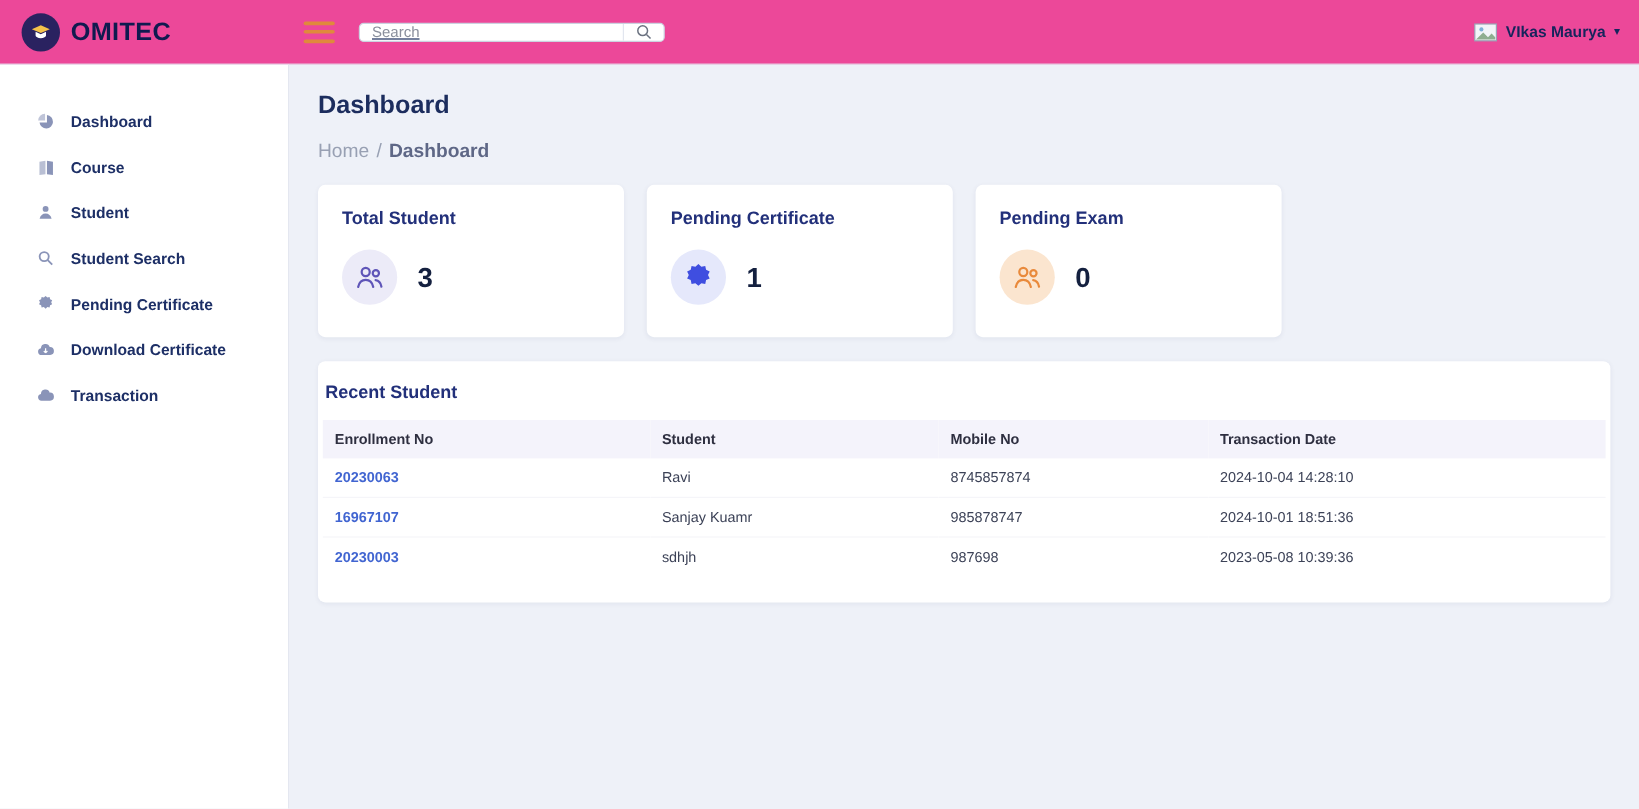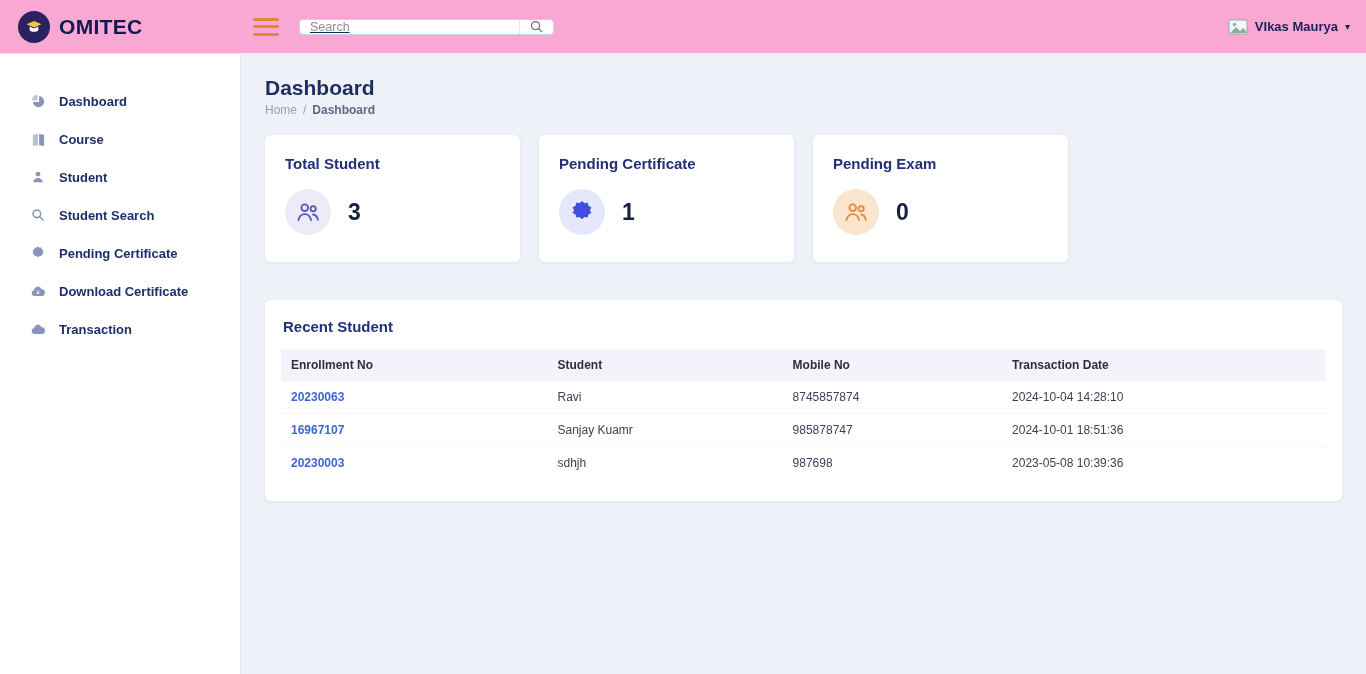--- a/index.html
+++ b/index.html
@@ -1,20 +1,20 @@
 <!DOCTYPE html>
 <html><head>
 <meta charset="utf-8">
 <style>
   * { margin:0; padding:0; box-sizing:border-box; }
   html,body { width:1366px; height:674px; overflow:hidden; }
   body { font-family:"Liberation Sans","DejaVu Sans",sans-serif; background:#eef1f8; color:#1c2d5e; }
 
   
-  .topbar { height:54px; background:#f9a8d4; border-bottom:1px solid #e7eaf3; display:flex; align-items:center; }
+  .topbar { height:54px; background:#ec4899; border-bottom:1px solid #e7eaf3; display:flex; align-items:center; }
   .brand { width:241px; flex:0 0 241px; display:flex; align-items:center; gap:9px; padding-left:18px; }
   .logo-circle { width:32px; height:32px; border-radius:50%; background:#2a2260; display:flex; align-items:center; justify-content:center; flex:0 0 32px; }
   .brand-name { font-size:21px; font-weight:800; color:#101a4f; letter-spacing:.3px; }
   .hamburger { margin-left:12px; width:26px; height:20px; display:flex; flex-direction:column; justify-content:space-between; cursor:pointer; background:none; border:none; padding:1px 0; }
   .hamburger span { display:block; height:3px; border-radius:2px; background:#e0893c; }
   .search-box { margin-left:20px; width:255px; height:16px; border:1px solid #ccd2e0; border-radius:4px; display:flex; align-items:center; background:#fff; overflow:hidden;text-decoration:underline; }
   .search-box input { flex:1; border:none; outline:none; height:100%; padding:0 10px; font-size:12.5px; color:#444; font-family:inherit; background:transparent; }
   .search-box input::placeholder { color:#8a8f9c; }
   .search-btn { width:34px; height:100%; background:none; border:none; border-left:1px solid #e2e6ef; display:flex; align-items:center; justify-content:center; cursor:pointer; color:#6b7280; }
   .topbar-right { margin-left:auto; display:flex; align-items:center; gap:7px; padding-right:16px; cursor:pointer; }
@@ -23,38 +23,38 @@
 
   
   .layout { display:flex; height:620px; }
   .sidebar { width:241px; flex:0 0 241px; background:#ffffff; border-right:1px solid #e4e7f0; padding-top:28px; }
   .side-item { display:flex; align-items:center; gap:13px; height:38px; padding:0 14px 0 30px; cursor:pointer; }
   .side-icon { width:16px; height:16px; color:#8a94b8; flex:0 0 16px; display:flex; align-items:center; justify-content:center; }
   .side-label { font-size:13px; font-weight:700; color:#1d2f66; }
 
   .main { flex:1; padding:22px 24px; overflow:hidden; }
   .page-title { font-size:21px; font-weight:700; color:#1c2d5e; }
-  .breadcrumb { margin-top:3px; font-size:12px; color:#98a0b3; display:flex; gap:6px; align-items:center; }
+  .breadcrumb { margin-top:18px; font-size:16px; color:#98a0b3; display:flex; gap:6px; align-items:center; }
   .breadcrumb .bc-home { color:#98a0b3; text-decoration:none; }
   .breadcrumb .bc-current { color:#5e6786; font-weight:600; }
 
   
   .stats { display:grid; grid-template-columns:repeat(4,1fr); gap:19px; margin-top:18px; }
   .stat-card { background:#fff; border-radius:6px; box-shadow:0 1px 4px rgba(25,39,80,.06); padding:20px; height:127px; }
   .stat-label { font-size:15px; font-weight:600; color:#22307a; }
   .stat-body { display:flex; align-items:center; gap:17px; margin-top:17px; }
   .stat-circle { width:46px; height:46px; border-radius:50%; display:flex; align-items:center; justify-content:center; }
   .stat-value { font-size:23px; font-weight:700; color:#14203f; }
   .c-purple { background:#ecebf8; color:#5f55b8; }
   .c-green  { background:#d9f5e7; color:#2ecb71; }
   .c-blue   { background:#e5e8fb; color:#3f4ee0; }
   .c-orange { background:#fbe5cf; color:#e98a3c; }
 
   
-  .recent-card { background:#fff; border-radius:6px; box-shadow:0 1px 4px rgba(25,39,80,.06); margin-top:38px; padding:18px 16px 22px; }
+  .recent-card { background:#fff; border-radius:6px; box-shadow:0 1px 4px rgba(25,39,80,.06); margin-top:20px; padding:18px 4px 22px; }
   .recent-title { font-size:15px; font-weight:600; color:#22307a; margin:0 0 14px 2px; }
   table.recent { width:100%; border-collapse:collapse; }
   table.recent th { background:#f4f3fb; text-align:left; font-size:12px; font-weight:700; color:#2e2f40; padding:9px 10px; }
   table.recent td { font-size:12px; color:#3c4257; padding:9px 10px; border-bottom:1px solid #f5f5f9; }
   table.recent tr:last-child td { border-bottom:none; }
   a.enroll-link { color:#4165d1; font-weight:700; text-decoration:none; }
 
   svg { display:block; }
 </style>
 </head>

